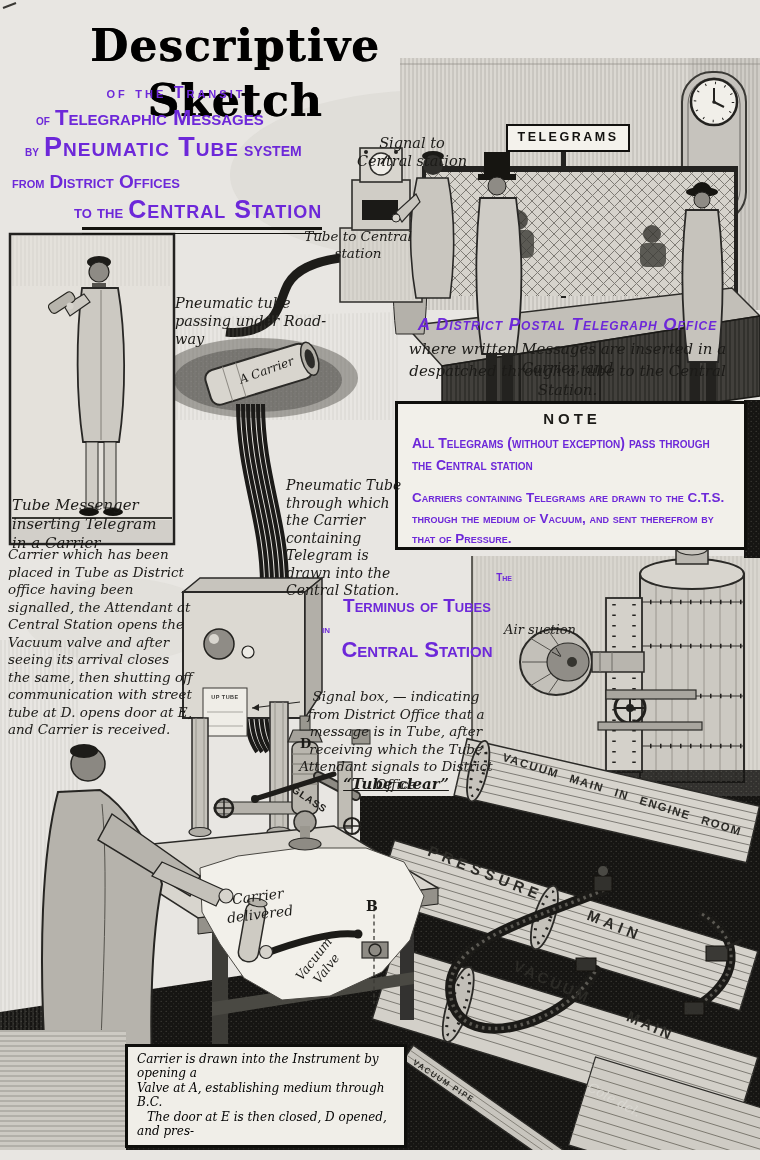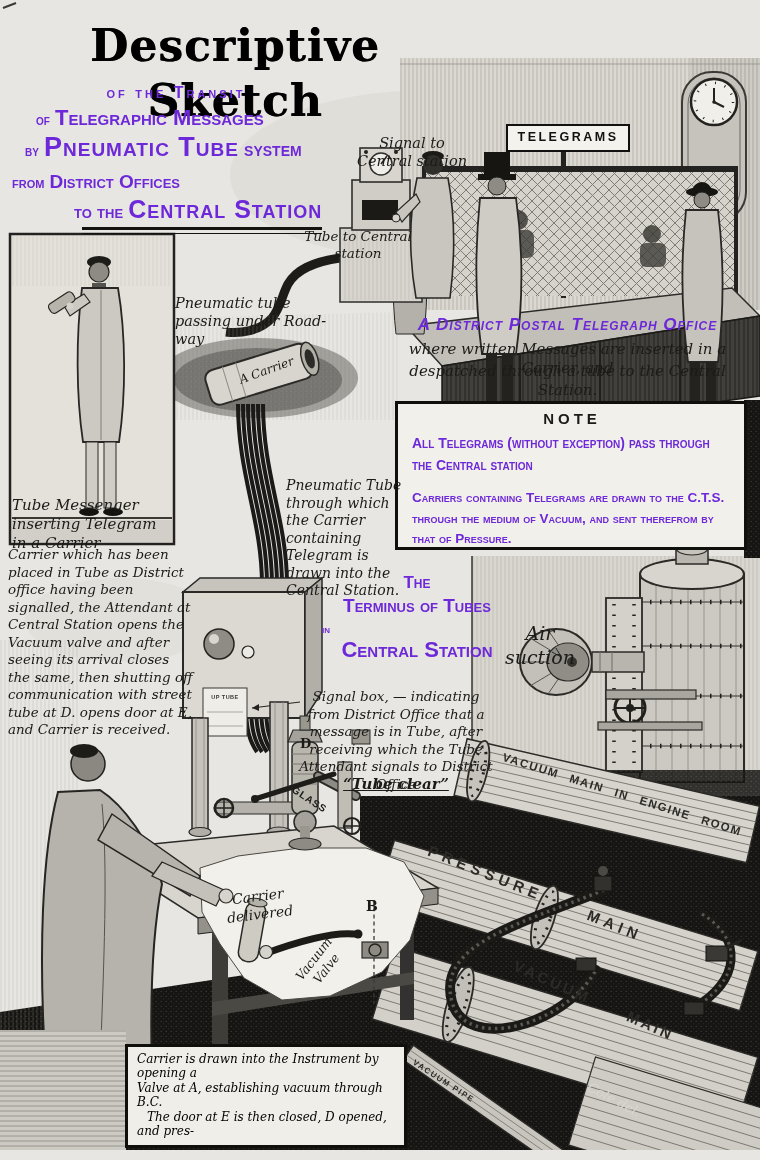--- a/index.html
+++ b/index.html
@@ -367,45 +367,45 @@
 <div class="t script" style="left:12px;top:452px;width:148px;font-size:15px;margin-top:44px;">Tube Messenger inserting Telegram in a Carrier</div>
 
 <div class="boxed" style="left:395px;top:401px;width:352px;height:149px;padding:6px 12px 6px 14px;box-sizing:border-box;">
   <div class="plain" style="text-align:center;font-size:15px;letter-spacing:4px;margin-bottom:6px;">NOTE</div>
   <div class="caps" style="font-size:14px;line-height:1.55;">All Telegrams (without exception) pass through the Central station</div>
   <div class="caps" style="font-size:13.5px;line-height:1.5;margin-top:12px;">Carriers containing Telegrams are drawn to the C.T.S. through the medium of Vacuum, and sent therefrom by that of Pressure.</div>
 </div>
 
 <div class="t script" style="left:286px;top:477px;width:120px;font-size:14px;line-height:1.25;">Pneumatic Tube through which the Carrier containing Telegram is drawn into the Central Station.</div>
 
-<div class="t caps" style="left:322px;top:572px;width:190px;text-align:center;font-size:17px;">The</div>
+<div class="t caps" style="left:322px;top:572px;width:190px;text-align:right;font-size:10px;">The</div>
 <div class="t caps" style="left:322px;top:594px;width:190px;text-align:center;font-size:19px;">Terminus of Tubes</div>
 <div class="t caps" style="left:322px;top:622px;width:190px;text-align:left;font-size:12px;">in</div>
 <div class="t caps" style="left:322px;top:636px;width:190px;text-align:center;font-size:22px;">Central Station</div>
 
 <div class="t script" style="left:8px;top:546px;width:186px;font-size:13.5px;line-height:1.3;">Carrier which has been placed in Tube as District office having been signalled, the Attendant at Central Station opens the Vacuum valve and after seeing its arrival closes the same, then shutting off communication with street tube at D. opens door at E, and Carrier is received.</div>
 
 <div class="t script" style="left:298px;top:688px;width:196px;text-align:center;font-size:13.5px;line-height:1.3;">Signal box, — indicating from District Office that a message is in Tube, after receiving which the Tube Attendant signals to District Office</div>
 <div class="t script u" style="left:298px;top:775px;width:196px;text-align:center;font-size:15px;font-weight:bold;">“Tube clear”</div>
 <div class="t plain" style="left:206px;top:694px;width:38px;text-align:center;font-size:5.5px;letter-spacing:0.5px;color:#3a3936;">UP TUBE</div>
 
-<div class="t script" style="left:500px;top:622px;width:80px;text-align:center;font-size:19px;">Air suction</div>
+<div class="t script" style="left:500px;top:622px;width:80px;text-align:center;font-size:13px;">Air suction</div>
 <div class="t plain" style="left:296px;top:784px;font-size:10px;letter-spacing:1px;transform:rotate(33deg);transform-origin:left top;">GLASS</div>
 <div class="t" style="left:366px;top:898px;font-size:14px;font-weight:bold;">B</div>
 <div class="t" style="left:300px;top:736px;font-size:13px;font-weight:bold;">D</div>
 <div class="t script" style="left:216px;top:888px;width:86px;text-align:center;font-size:14px;transform:rotate(-7deg);">Carrier delivered</div>
 <div class="t script" style="left:282px;top:948px;width:76px;text-align:center;font-size:12.5px;transform:rotate(-52deg);">Vacuum Valve</div>
 
 <div class="t pipe-label" style="left:505px;top:750px;font-size:11.5px;letter-spacing:1.5px;word-spacing:7px;transform:rotate(17.5deg);">VACUUM MAIN IN ENGINE ROOM</div>
 <div class="t pipe-label" style="left:432px;top:842px;font-size:15px;letter-spacing:5px;word-spacing:40px;transform:rotate(22deg);">PRESSURE MAIN</div>
 <div class="t pipe-label" style="left:518px;top:957px;font-size:15px;letter-spacing:3px;word-spacing:34px;transform:rotate(24deg);">VACUUM MAIN</div>
 <div class="t pipe-label" style="left:416px;top:1058px;font-size:8px;letter-spacing:1.5px;transform:rotate(33deg);">VACUUM PIPE</div>
 
 <div class="boxed" style="left:125px;top:1044px;width:282px;padding:5px 7px 6px 9px;box-sizing:border-box;background:#f0eee8;">
   <div class="script fl" style="font-size:12px;">Carrier is drawn into the Instrument by opening a</div>
-  <div class="script fl" style="font-size:12px;">Valve at A, establishing vacuum through B.C.</div>
+  <div class="script fl" style="font-size:12px;">Valve at A, establishing medium through B.C.</div>
   <div class="script fl" style="font-size:12px;text-indent:10px;">The door at E is then closed, D opened, and pres-</div>
 
 </div>
 
 <div class="t script" style="left:585px;top:1092px;font-size:13px;color:#d9d7d1;transform:rotate(28deg);">Cole del.</div>
 
 </div>
 
 </body></html>

